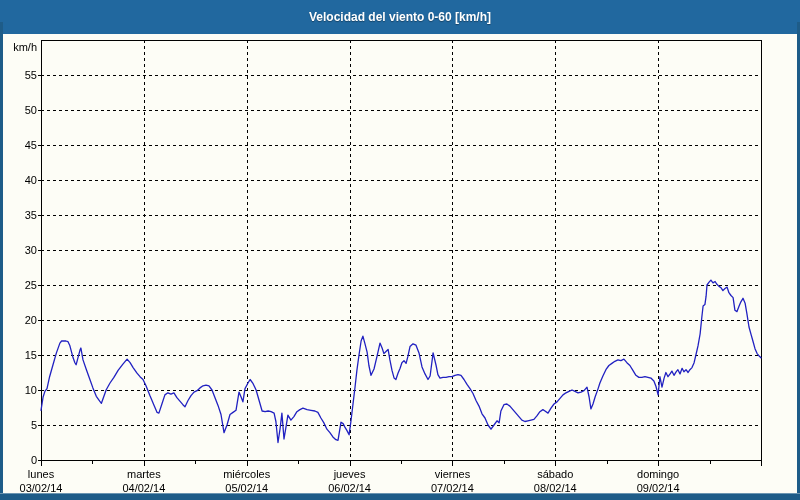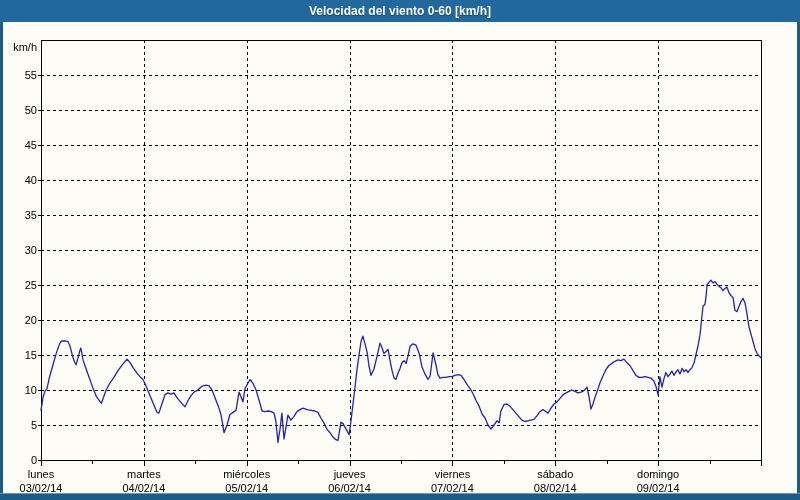--- a/index.html
+++ b/index.html
@@ -2,21 +2,21 @@
 <html><head>
 <meta charset="utf-8">
 <style>
   html,body{margin:0;padding:0;background:#e8e8e8;}
   .app{
     position:relative;width:800px;height:500px;overflow:hidden;
     background:#FDFDF6;
     font-family:"Liberation Sans",sans-serif;
   }
   .titlebar{
-    position:absolute;top:0;left:0;width:800px;height:22px;
+    position:absolute;top:0;left:0;width:800px;height:34px;
     display:flex;align-items:center;justify-content:center;
     color:#fff;font-size:12px;font-weight:bold;
     text-shadow:0 1px 1px rgba(0,0,0,0.35);
   }
   .frame-left,.frame-right{position:absolute;top:22px;bottom:0;width:3px;}
   .frame-left{left:0;}
   .frame-right{right:0;}
   .frame-bottom{position:absolute;left:0;right:0;bottom:0;height:7px;}
   .frame-bottom .hl{position:absolute;top:0;left:0;right:0;height:1px;background:rgba(255,255,255,0.35);}
   svg{position:absolute;top:0;left:0;}

